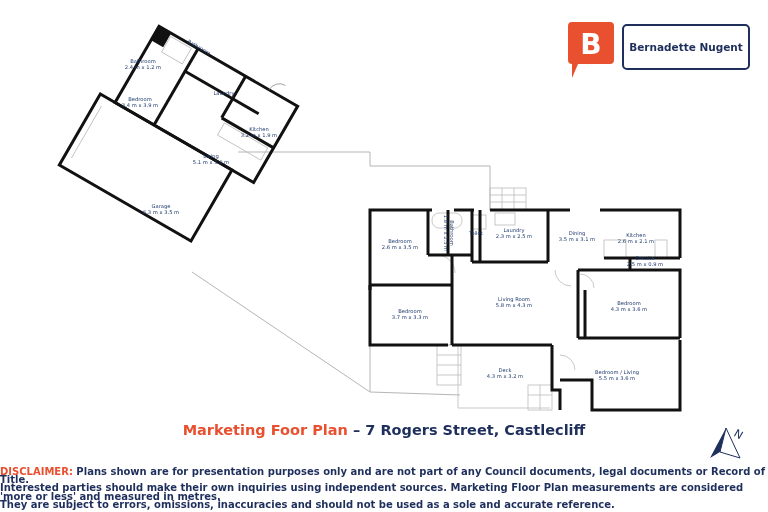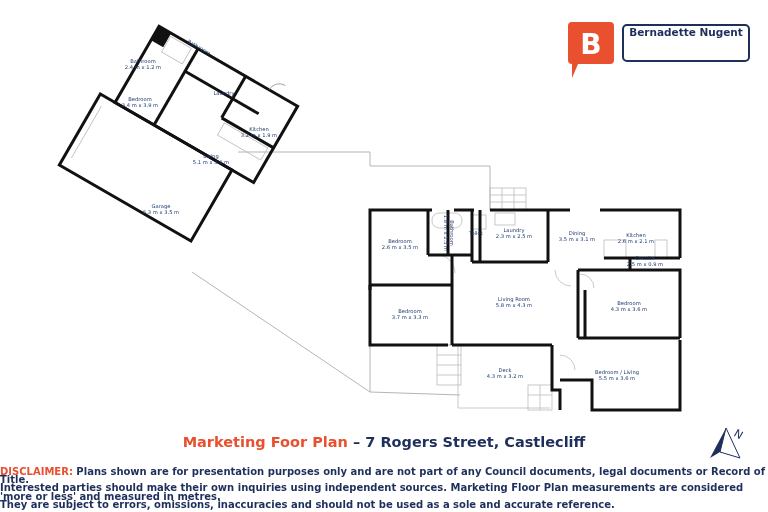--- a/index.html
+++ b/index.html
@@ -1,23 +1,23 @@
 <!DOCTYPE html>
 <html><head>
 <meta charset="utf-8">
 <style>
   html, body { margin: 0; padding: 0; background: #ffffff; }
   body { width: 768px; height: 512px; position: relative; overflow: hidden; font-family: "DejaVu Sans", sans-serif; }
   #plan { position: absolute; left: 0; top: 0; width: 768px; height: 430px; }
   .room-label { font-family: "DejaVu Sans", sans-serif; fill: #1e3a6e; font-size: 5.2px; text-anchor: middle; }
   .logo-wrap { position: absolute; left: 568px; top: 20px; width: 186px; height: 56px; }
   .logo-mark { position: absolute; left: 0; top: 2px; width: 46px; height: 56px; }
-  .logo-box { position: absolute; left: 54px; top: 4px; width: 128px; height: 38px; border: 2px solid #1e2f5c; border-radius: 5px; box-sizing: border-box; display: flex; align-items: flex-start; justify-content: center; }
+  .logo-box { position: absolute; left: 54px; top: 4px; width: 128px; height: 46px; border: 2px solid #1e2f5c; border-radius: 5px; box-sizing: border-box; display: flex; align-items: center; justify-content: center; }
   .logo-name { font-family: "DejaVu Sans", sans-serif; font-weight: bold; font-size: 10.5px; color: #1e2f5c; white-space: nowrap; }
-  .title { position: absolute; left: 0; top: 434px; width: 768px; text-align: center; font-family: "DejaVu Sans", sans-serif; font-weight: bold; font-size: 14.5px; color: #1e2f5c; white-space: nowrap; }
+  .title { position: absolute; left: 0; top: 422px; width: 768px; text-align: center; font-family: "DejaVu Sans", sans-serif; font-weight: bold; font-size: 14.5px; color: #1e2f5c; white-space: nowrap; }
   .title .accent { color: #e8502f; }
   .disclaimer { position: absolute; left: 0; top: 468px; width: 768px; text-align: left; font-family: "DejaVu Sans", sans-serif; font-size: 10px; line-height: 8.2px; color: #1e2f5c; font-weight: bold; }
   .disclaimer .dl { color: #e8502f; }
   .north { position: absolute; left: 704px; top: 420px; width: 42px; height: 42px; }
 </style>
 </head>
 <body>
 
 <svg id="plan" viewBox="0 0 768 430" xmlns="http://www.w3.org/2000/svg">
 

